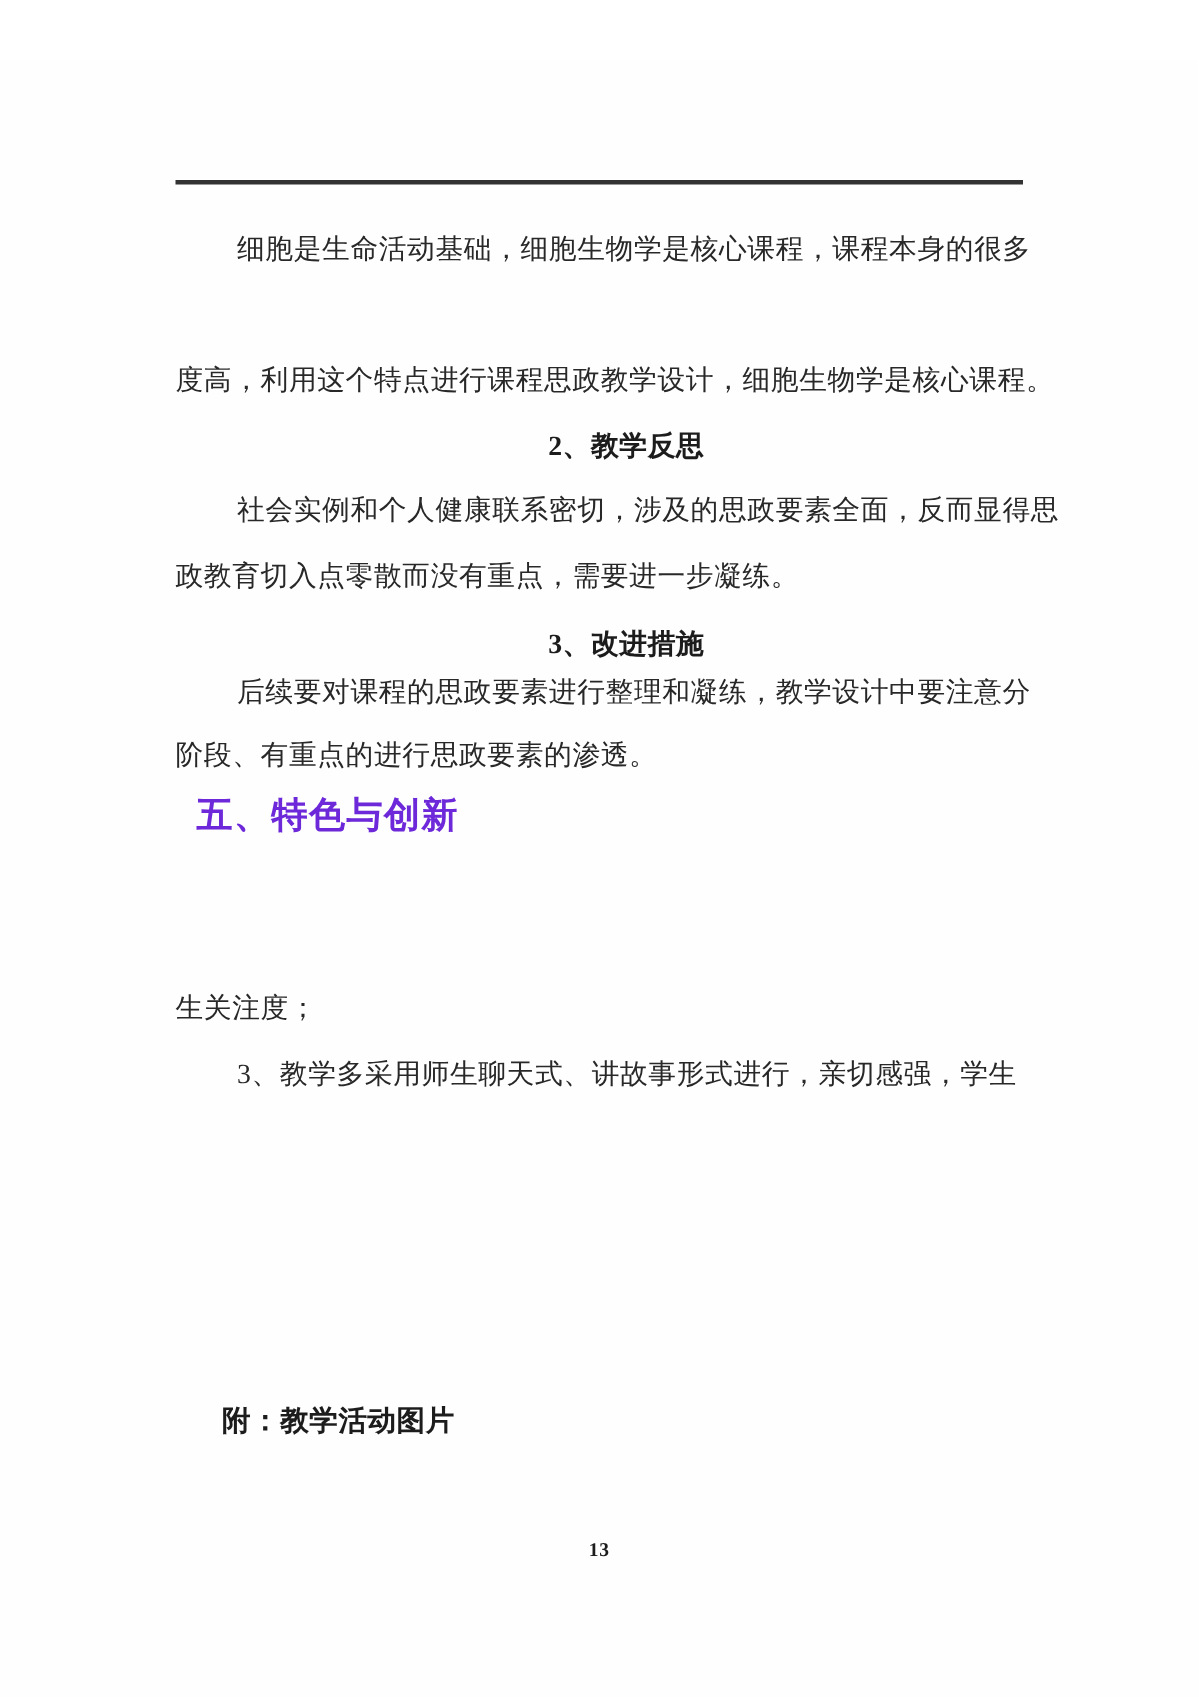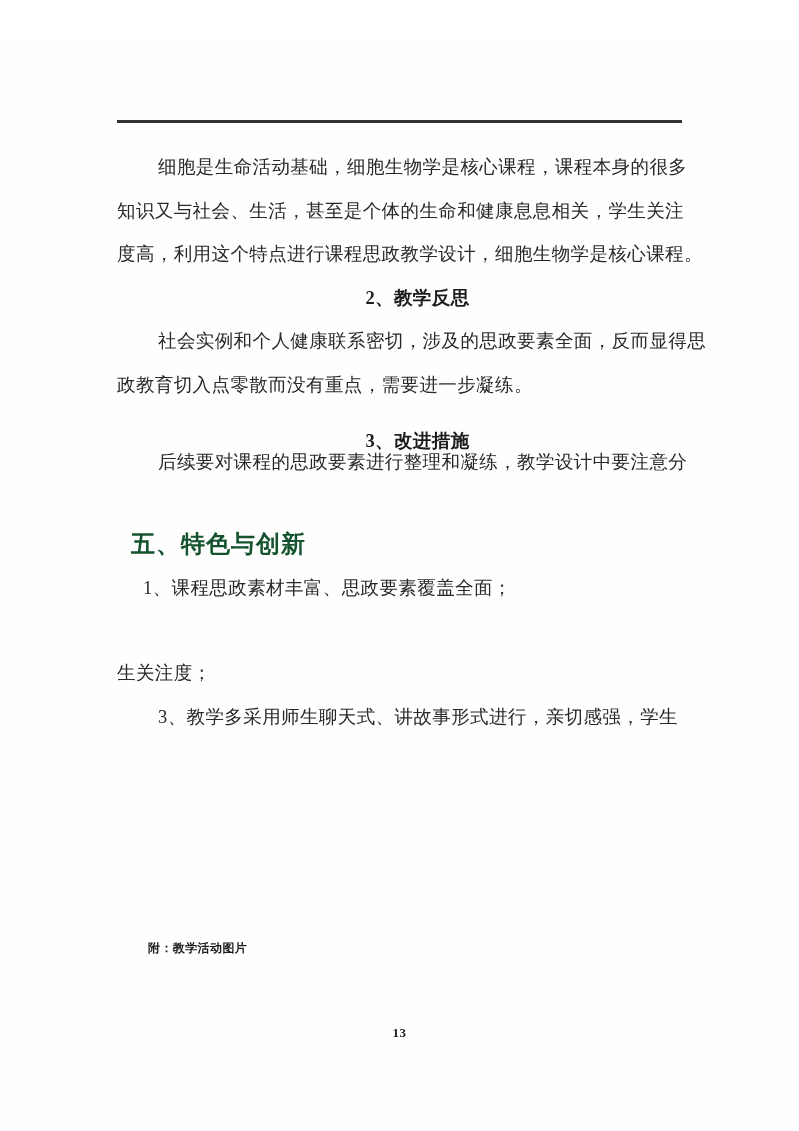--- a/index.html
+++ b/index.html
@@ -44,25 +44,25 @@
     font-weight: bold;
     color: #1c1c1c;
     text-align: center;
   }
   .big-head {
     font-family: "Liberation Sans", "DejaVu Sans", sans-serif;
     font-weight: bold;
     font-size: 24px;
     line-height: 26px;
     letter-spacing: 1px;
-    color: #14532d;
+    color: #6d28d9;
   }
   .attachment {
     font-weight: bold;
-    font-size: 12px;
+    font-size: 19px;
     line-height: 20px;
     color: #1c1c1c;
   }
   .page-number {
     position: absolute;
     left: 0;
     top: 985px;
     width: 799px;
     text-align: center;
     font-size: 13px;
@@ -72,32 +72,31 @@
   }
 </style>
 </head>
 <body>
 
 <div class="page">
 
   <div class="header-rule"></div>
 
   <div class="tline indent-41" style="top:116px">细胞是生命活动基础，细胞生物学是核心课程，课程本身的很多</div>
-  <div class="tline" style="top:160px">知识又与社会、生活，甚至是个体的生命和健康息息相关，学生关注</div>
   <div class="tline" style="top:203px">度高，利用这个特点进行课程思政教学设计，细胞生物学是核心课程。</div>
 
   <div class="tline indent-36 bold-head" style="top:247px">2、教学反思</div>
   <div class="tline indent-41" style="top:290px">社会实例和个人健康联系密切，涉及的思政要素全面，反而显得思</div>
   <div class="tline" style="top:334px">政教育切入点零散而没有重点，需要进一步凝练。</div>
 
-  <div class="tline indent-36 bold-head" style="top:390px">3、改进措施</div>
+  <div class="tline indent-36 bold-head" style="top:379px">3、改进措施</div>
   <div class="tline indent-41" style="top:411px">后续要对课程的思政要素进行整理和凝练，教学设计中要注意分</div>
+  <div class="tline" style="top:453px">阶段、有重点的进行思政要素的渗透。</div>
 
   <div class="tline indent-14 big-head" style="top:491px">五、特色与创新</div>
-  <div class="tline indent-26" style="top:537px">1、课程思政素材丰富、思政要素覆盖全面；</div>
   <div class="tline" style="top:622px">生关注度；</div>
   <div class="tline indent-41" style="top:666px">3、教学多采用师生聊天式、讲故事形式进行，亲切感强，学生</div>
 
   <div class="tline indent-31 attachment" style="top:898px">附：教学活动图片</div>
 
   <div class="page-number">13</div>
 
 </div>
 
 </body></html>

